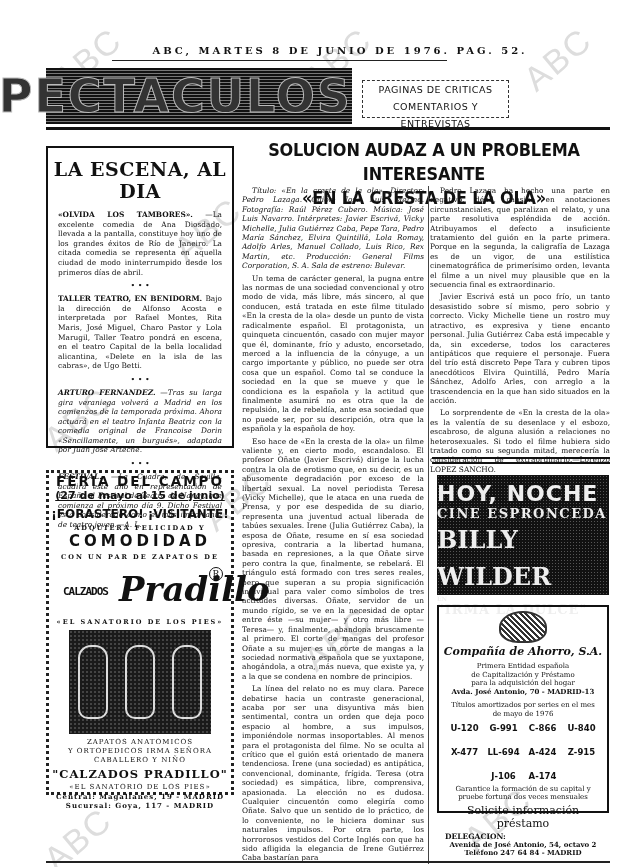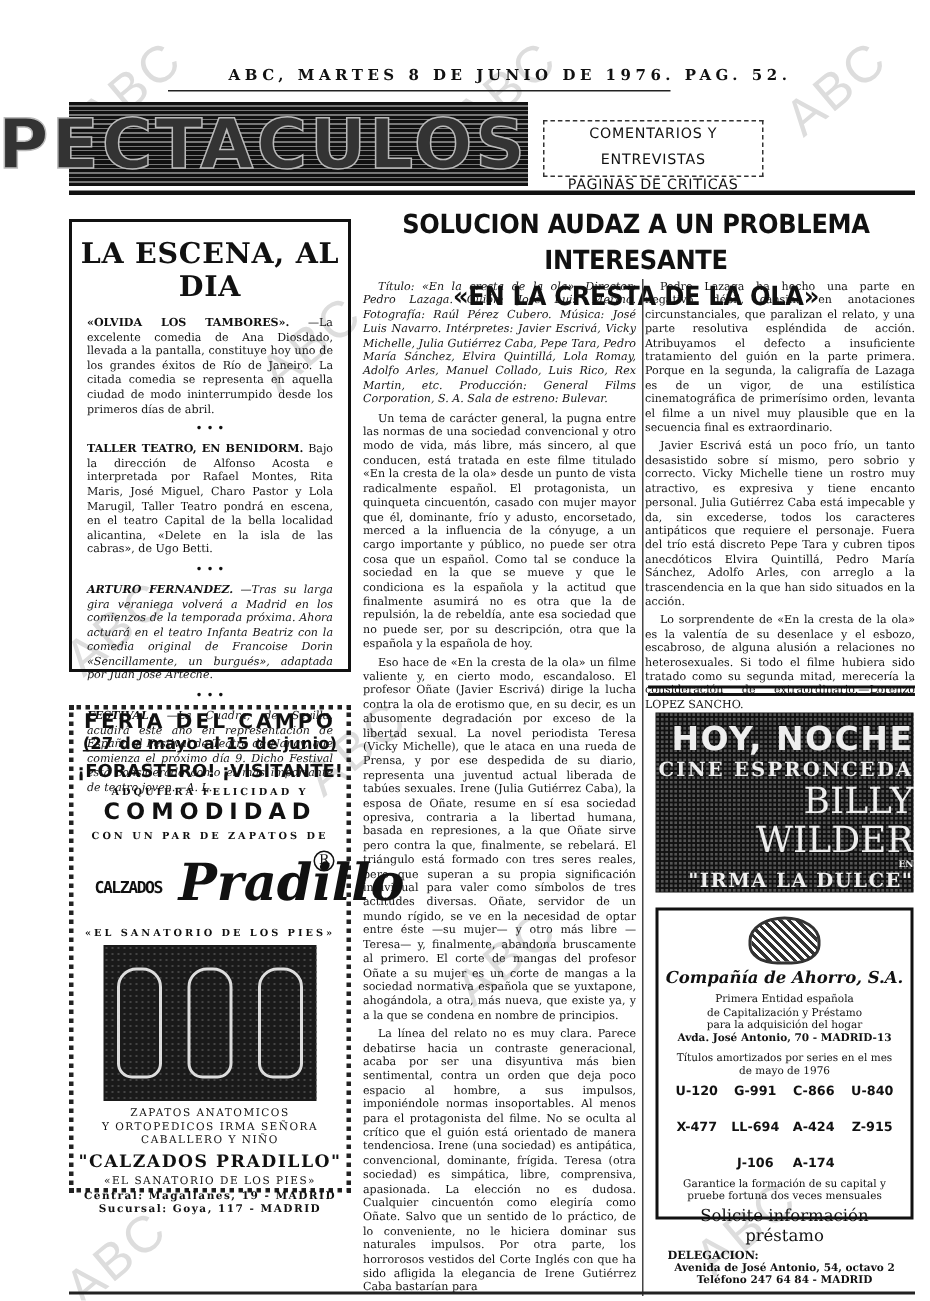--- a/index.html
+++ b/index.html
@@ -37,24 +37,24 @@
   .headline{left:238px;top:138px;width:372px;text-align:center;font-family:"DejaVu Sans",sans-serif;font-weight:bold;font-size:17.5px;line-height:24px;letter-spacing:-.2px;transform:scaleX(.92);transform-origin:center top;}
   .col2{left:242px;top:186px;width:182px;}
   .col3{left:430px;top:186px;width:180px;}
   .txt{font-size:7.4px;line-height:9.4px;text-align:justify;}
   .txt p{margin:0 0 3px;text-indent:10px;}
   .txt .credits{font-style:italic;}
   .vrule{left:428px;top:186px;width:1px;height:678px;background:#444;}
   .end-rules{left:432px;top:457px;width:178px;}
   .end-rules div{height:2px;background:#111;margin-bottom:3px;}
   .ad2{left:437px;top:475px;width:172px;height:120px;background:#111;
-    background-image:radial-gradient(#555 1px,transparent 1px);background-size:3px 3px;color:#eee;text-align:right;}
+    background-image:radial-gradient(#555 1px,transparent 1px);background-size:3px 3px;color:#eee;text-align:left;}
   .ad2 .l1{font-family:"DejaVu Sans",sans-serif;font-weight:bold;font-size:22px;margin-top:6px;letter-spacing:1px;}
   .ad2 .l2{font-family:"DejaVu Serif",serif;font-weight:bold;font-size:13px;letter-spacing:1.5px;}
-  .ad2 .l3{font-family:"DejaVu Serif",serif;font-weight:normal;font-size:24px;line-height:26px;}
+  .ad2 .l3{font-family:"DejaVu Serif",serif;font-weight:bold;font-size:24px;line-height:37px;}
   .ad2 .l4{font-size:6px;font-weight:bold;}
   .ad2 .l5{font-family:"DejaVu Serif",serif;font-weight:bold;font-size:13px;letter-spacing:1px;}
   .ad3{left:437px;top:605px;width:172px;height:208px;border:2px solid #111;box-sizing:border-box;text-align:center;}
   .ad3 .crest{width:44px;height:28px;margin:4px auto 0;border-radius:50% 50% 40% 40%;border:2px solid #333;background:repeating-linear-gradient(45deg,#333 0 2px,#fff 2px 4px);}
   .ad3 .co{font-family:"DejaVu Serif",serif;font-weight:bold;font-size:11px;font-style:italic;margin:2px 0 4px;}
   .ad3 .sm{font-size:7px;line-height:8.6px;}
   .ad3 .codes{display:grid;grid-template-columns:repeat(4,1fr);font-family:"DejaVu Sans",sans-serif;font-size:8.5px;font-weight:bold;row-gap:14px;margin:4px 6px;}
   .ad3 .codes .blank{visibility:hidden;}
   .ad3 .req{font-family:"DejaVu Serif",serif;font-size:11px;margin:2px 0;}
   .ad3 .deleg{text-align:left;padding-left:6px;font-size:7.5px;font-weight:bold;}
@@ -73,22 +73,22 @@
 <div class="watermark" style="left:300px;top:620px;">ABC</div>
 <div class="watermark" style="left:460px;top:800px;">ABC</div>
 <div class="watermark" style="left:40px;top:820px;">ABC</div>
 
 <div class="abs dateline">ABC, MARTES 8 DE JUNIO DE 1976. PAG. 52.</div>
 <div class="abs rule-top"></div>
 <div class="abs banner">
     <span>ESPECTACULOS</span>
   </div>
 <div class="abs tagbox">
+  <div>PAGINAS DE CRITICAS</div>
   <div>COMENTARIOS Y ENTREVISTAS</div>
-  <div>PAGINAS DE CRITICAS</div>
 </div>
 <div class="abs rule-main"></div>
 
 <div class="abs colbox col1">
   <div class="h-escena">LA ESCENA, AL DIA</div>
   <div class="small"><b>«OLVIDA LOS TAMBORES».</b> <span>—La excelente comedia de Ana Diosdado, llevada a la pantalla, constituye hoy uno de los grandes éxitos de Río de Janeiro. La citada comedia se representa en aquella ciudad de modo ininterrumpido desde los primeros días de abril.</span></div>
   <div class="dots">• • •</div>
   <div class="small"><b>TALLER TEATRO, EN BENIDORM.</b> <span>Bajo la dirección de Alfonso Acosta e interpretada por Rafael Montes, Rita Maris, José Miguel, Charo Pastor y Lola Marugil, Taller Teatro pondrá en escena, en el teatro Capital de la bella localidad alicantina, «Delete en la isla de las cabras», de Ugo Betti.</span></div>
   <div class="dots">• • •</div>
   <div class="small" style="font-style:italic"><b>ARTURO FERNANDEZ.</b> <span>—Tras su larga gira veraniega volverá a Madrid en los comienzos de la temporada próxima. Ahora actuará en el teatro Infanta Beatriz con la comedia original de Francoise Dorin «Sencillamente, un burgués», adaptada por Juan José Arteche.</span></div>

